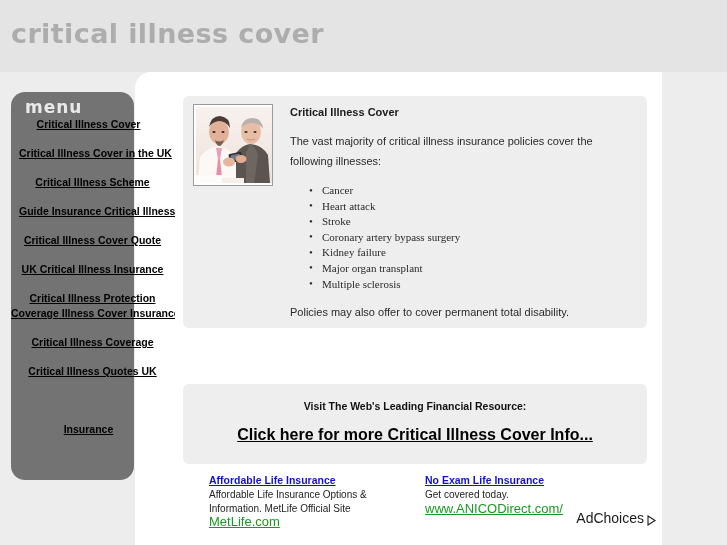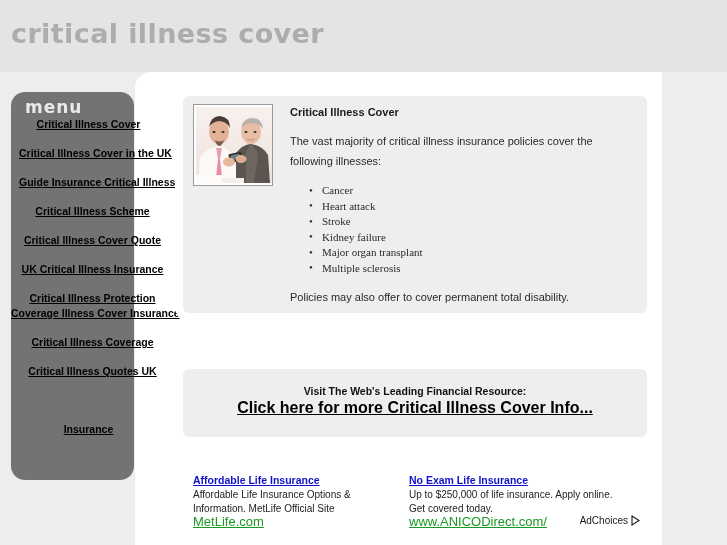--- a/index.html
+++ b/index.html
@@ -166,32 +166,32 @@
     text-align: center;
   }
   .promo-kicker {
     font-size: 10.5px;
     font-weight: bold;
     color: #111111;
     margin: 0;
   }
   .promo-link {
     display: inline-block;
-    margin-top: 2px;
+    margin-top: 14px;
     font-size: 16px;
     font-weight: bold;
     color: #000000;
     text-decoration: underline;
     cursor: pointer;
   }
 
   
   .ads-block {
     position: absolute;
-    left: 193px; top: 474px;
+    left: 209px; top: 474px;
     width: 453px;
     height: 54px;
     background: #ffffff;
     display: flex;
     overflow: hidden;
   }
   .ad-unit { width: 216px; padding-right: 6px; }
   .ad-title {
     display: block;
     font-size: 10.5px;
@@ -212,21 +212,21 @@
     font-size: 13px;
     color: #1a9822;
     line-height: 13.5px;
     margin: 0;
     white-space: nowrap;
     text-decoration: underline;
   }
   .adchoices {
     position: absolute;
     right: 6px; bottom: 2px;
-    font-size: 10px;
+    font-size: 14px;
     color: #1a1a1a;
     display: flex;
     align-items: center;
     gap: 3px;
     cursor: pointer;
   }
   .adchoices-icon {
     display: inline-block;
     width: 9px; height: 11px;
   }
@@ -253,22 +253,22 @@
 
 <div class="header-band">
   <div class="site-title">critical illness cover</div>
 </div>
 
 <nav class="sidebar">
   <div class="menu-label">menu</div>
   <div class="menu-list">
     <a class="menu-link first">Critical Illness Cover</a>
     <a class="menu-link gap-std">Critical Illness Cover in the UK</a>
+    <a class="menu-link gap-std">Critical Illness Scheme</a>
     <a class="menu-link gap-std">Guide Insurance Critical Illness</a>
-    <a class="menu-link gap-std">Critical Illness Scheme</a>
     <a class="menu-link gap-std">Critical Illness Cover Quote</a>
     <a class="menu-link gap-std">UK Critical Illness Insurance</a>
     <a class="menu-link gap-std">Critical Illness Protection</a>
     <a class="menu-link gap-tight">Coverage Illness Cover Insurance</a>
     <a class="menu-link gap-std">Critical Illness Coverage</a>
     <a class="menu-link gap-std">Critical Illness Quotes UK</a>
     <a class="menu-link gap-big">Insurance</a>
   </div>
 </nav>
 
@@ -314,20 +314,21 @@
           </svg>
         </div>
       </div>
       <div class="article-body">
         <h2 class="article-title">Critical Illness Cover</h2>
         <p class="article-para">The vast majority of critical illness insurance policies cover the following illnesses:</p>
         <ul class="ill-list">
           <li>Cancer</li>
           <li>Heart attack</li>
           <li>Stroke</li>
+          <li>Coronary artery bypass surgery</li>
           <li>Kidney failure</li>
           <li>Major organ transplant</li>
           <li>Multiple sclerosis</li>
         </ul>
         <p class="article-footer">Policies may also offer to cover permanent total disability.</p>
       </div>
     </div>
   </section>
 
   <section class="card card-promo">
@@ -339,21 +340,20 @@
 
 <div class="ads-block">
   <div class="ad-unit">
     <a class="ad-title">Affordable Life Insurance</a>
     <p class="ad-line">Affordable Life Insurance Options &amp;</p>
     <p class="ad-line">Information. MetLife Official Site</p>
     <p class="ad-url">MetLife.com</p>
   </div>
   <div class="ad-unit">
     <a class="ad-title">No Exam Life Insurance</a>
-    <p class="ad-line">Up to $250,000 of life insurance. Apply online.</p>
     <p class="ad-line">Get covered today.</p>
     <p class="ad-url">www.ANICODirect.com/</p>
   </div>
   <div class="adchoices">
     <span>AdChoices</span>
     <span class="adchoices-icon">
       <svg width="9" height="11" viewBox="0 0 9 11" aria-hidden="true">
         <path d="M1 1 L8 5.5 L1 10 Z" fill="none" stroke="#1a1a1a" stroke-width="1.1"></path>
       </svg>
     </span>

